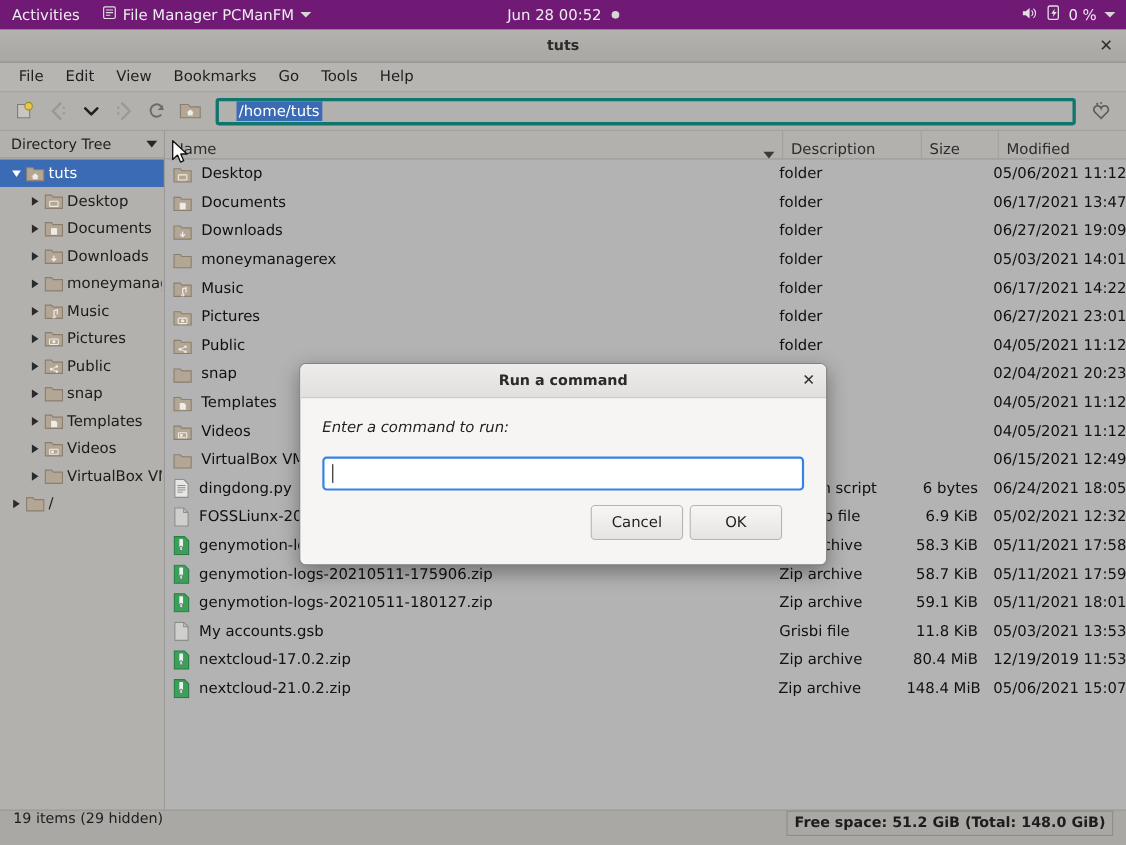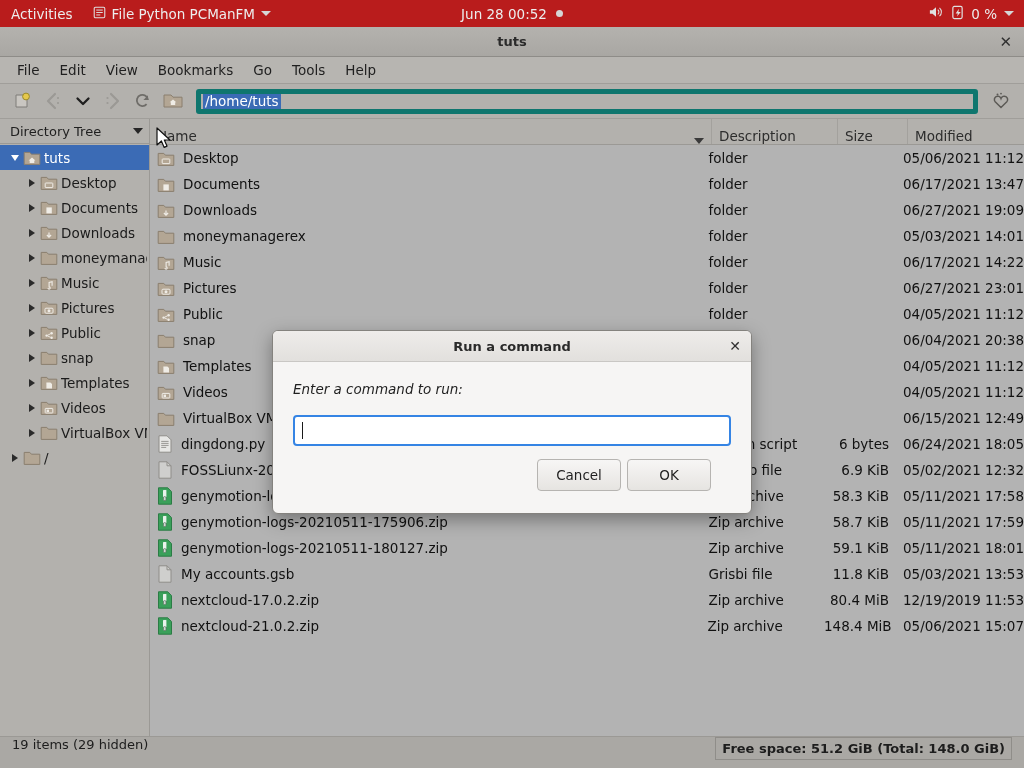--- a/index.html
+++ b/index.html
@@ -6,21 +6,21 @@
   html, body {
     width: 1024px; height: 768px;
     font-family: "DejaVu Sans", "Liberation Sans", sans-serif;
     overflow: hidden;
     background: #b3b3b3;
   }
 
   
   #topbar {
     height: 27px; width: 100%;
-    background: #b91c1c;
+    background: #701a75;
     color: #e8e8e8;
     display: flex; align-items: center;
     font-size: 13.5px;
     position: relative;
   }
   #topbar .tb-left { display: flex; align-items: center; }
   #activities { padding: 0 14px 0 11px; font-size: 13.5px; color: #ededed; }
   #app-menu { display: flex; align-items: center; gap: 6px; padding: 0 6px; }
   #app-menu .appname { font-size: 13.5px; color: #ededed; }
   .tri-down {
@@ -85,25 +85,25 @@
   .tb-btn {
     width: 26px; height: 26px;
     display: flex; align-items: center; justify-content: center;
     cursor: pointer;
   }
   .tb-btn.disabled { opacity: .35; }
   #pathentry {
     flex: 1;
     height: 25px;
     background: #b3b1ad;
-    border: 5px solid #0f766e;
+    border: 3px solid #0f766e;
     border-radius: 3px;
     margin: 0 6px;
     display: flex; align-items: center;
-    padding: 0 2px;
+    padding: 0 16px;
     font-size: 13.5px;
     overflow: hidden;
   }
   #pathentry .sel {
     background: #3b6bb5; color: #ffffff;
     padding: 1px 2px;
     white-space: nowrap;
   }
 
   
@@ -267,21 +267,21 @@
     <div id="activities">Activities</div>
     <div id="app-menu">
       <span>
         <svg width="13" height="13" viewBox="0 0 16 16">
           <rect x="1.5" y="1.5" width="13" height="13" rx="1.5" fill="none" stroke="#e0e0e0" stroke-width="1.3"></rect>
           <line x1="4" y1="5" x2="12" y2="5" stroke="#e0e0e0" stroke-width="1.2"></line>
           <line x1="4" y1="8" x2="12" y2="8" stroke="#e0e0e0" stroke-width="1.2"></line>
           <line x1="4" y1="11" x2="9" y2="11" stroke="#e0e0e0" stroke-width="1.2"></line>
         </svg>
       </span>
-      <span class="appname">File Python PCManFM</span>
+      <span class="appname">File Manager PCManFM</span>
       <span class="tri-down"></span>
     </div>
   </div>
 
   <div id="clock-area">
     <span class="clock">Jun 28  00:52</span>
     <span id="rec-dot"></span>
   </div>
 
   <div id="tb-right">
@@ -662,21 +662,21 @@
             <div class="fname">
               <span style="display: flex;">
                 <svg width="18" height="17" viewBox="0 0 18 17">
                   <path d="M1.2 3.4h5.6l1.6 1.8h8.4v10.2H1.2z" fill="#b3a694" stroke="#8a7f6e" stroke-width="1"></path>
                 </svg>
               </span>
               <span>snap</span>
             </div>
             <div class="fdesc">folder</div>
             <div class="fsize"></div>
-            <div class="fmod">06/04/2021 20:38</div>
+            <div class="fmod">02/04/2021 20:23</div>
           </div>
           <div class="frow">
             <div class="fname">
               <span style="display: flex;">
                 <svg width="18" height="17" viewBox="0 0 18 17">
                   <path d="M1.2 3.4h5.6l1.6 1.8h8.4v10.2H1.2z" fill="#b3a694" stroke="#8a7f6e" stroke-width="1"></path>
                   <path d="M6.4 8.4h4l1.6 1.6v4.4h-5.6z" fill="#efece6"></path>
                 </svg>
               </span>
               <span>Templates</span>

